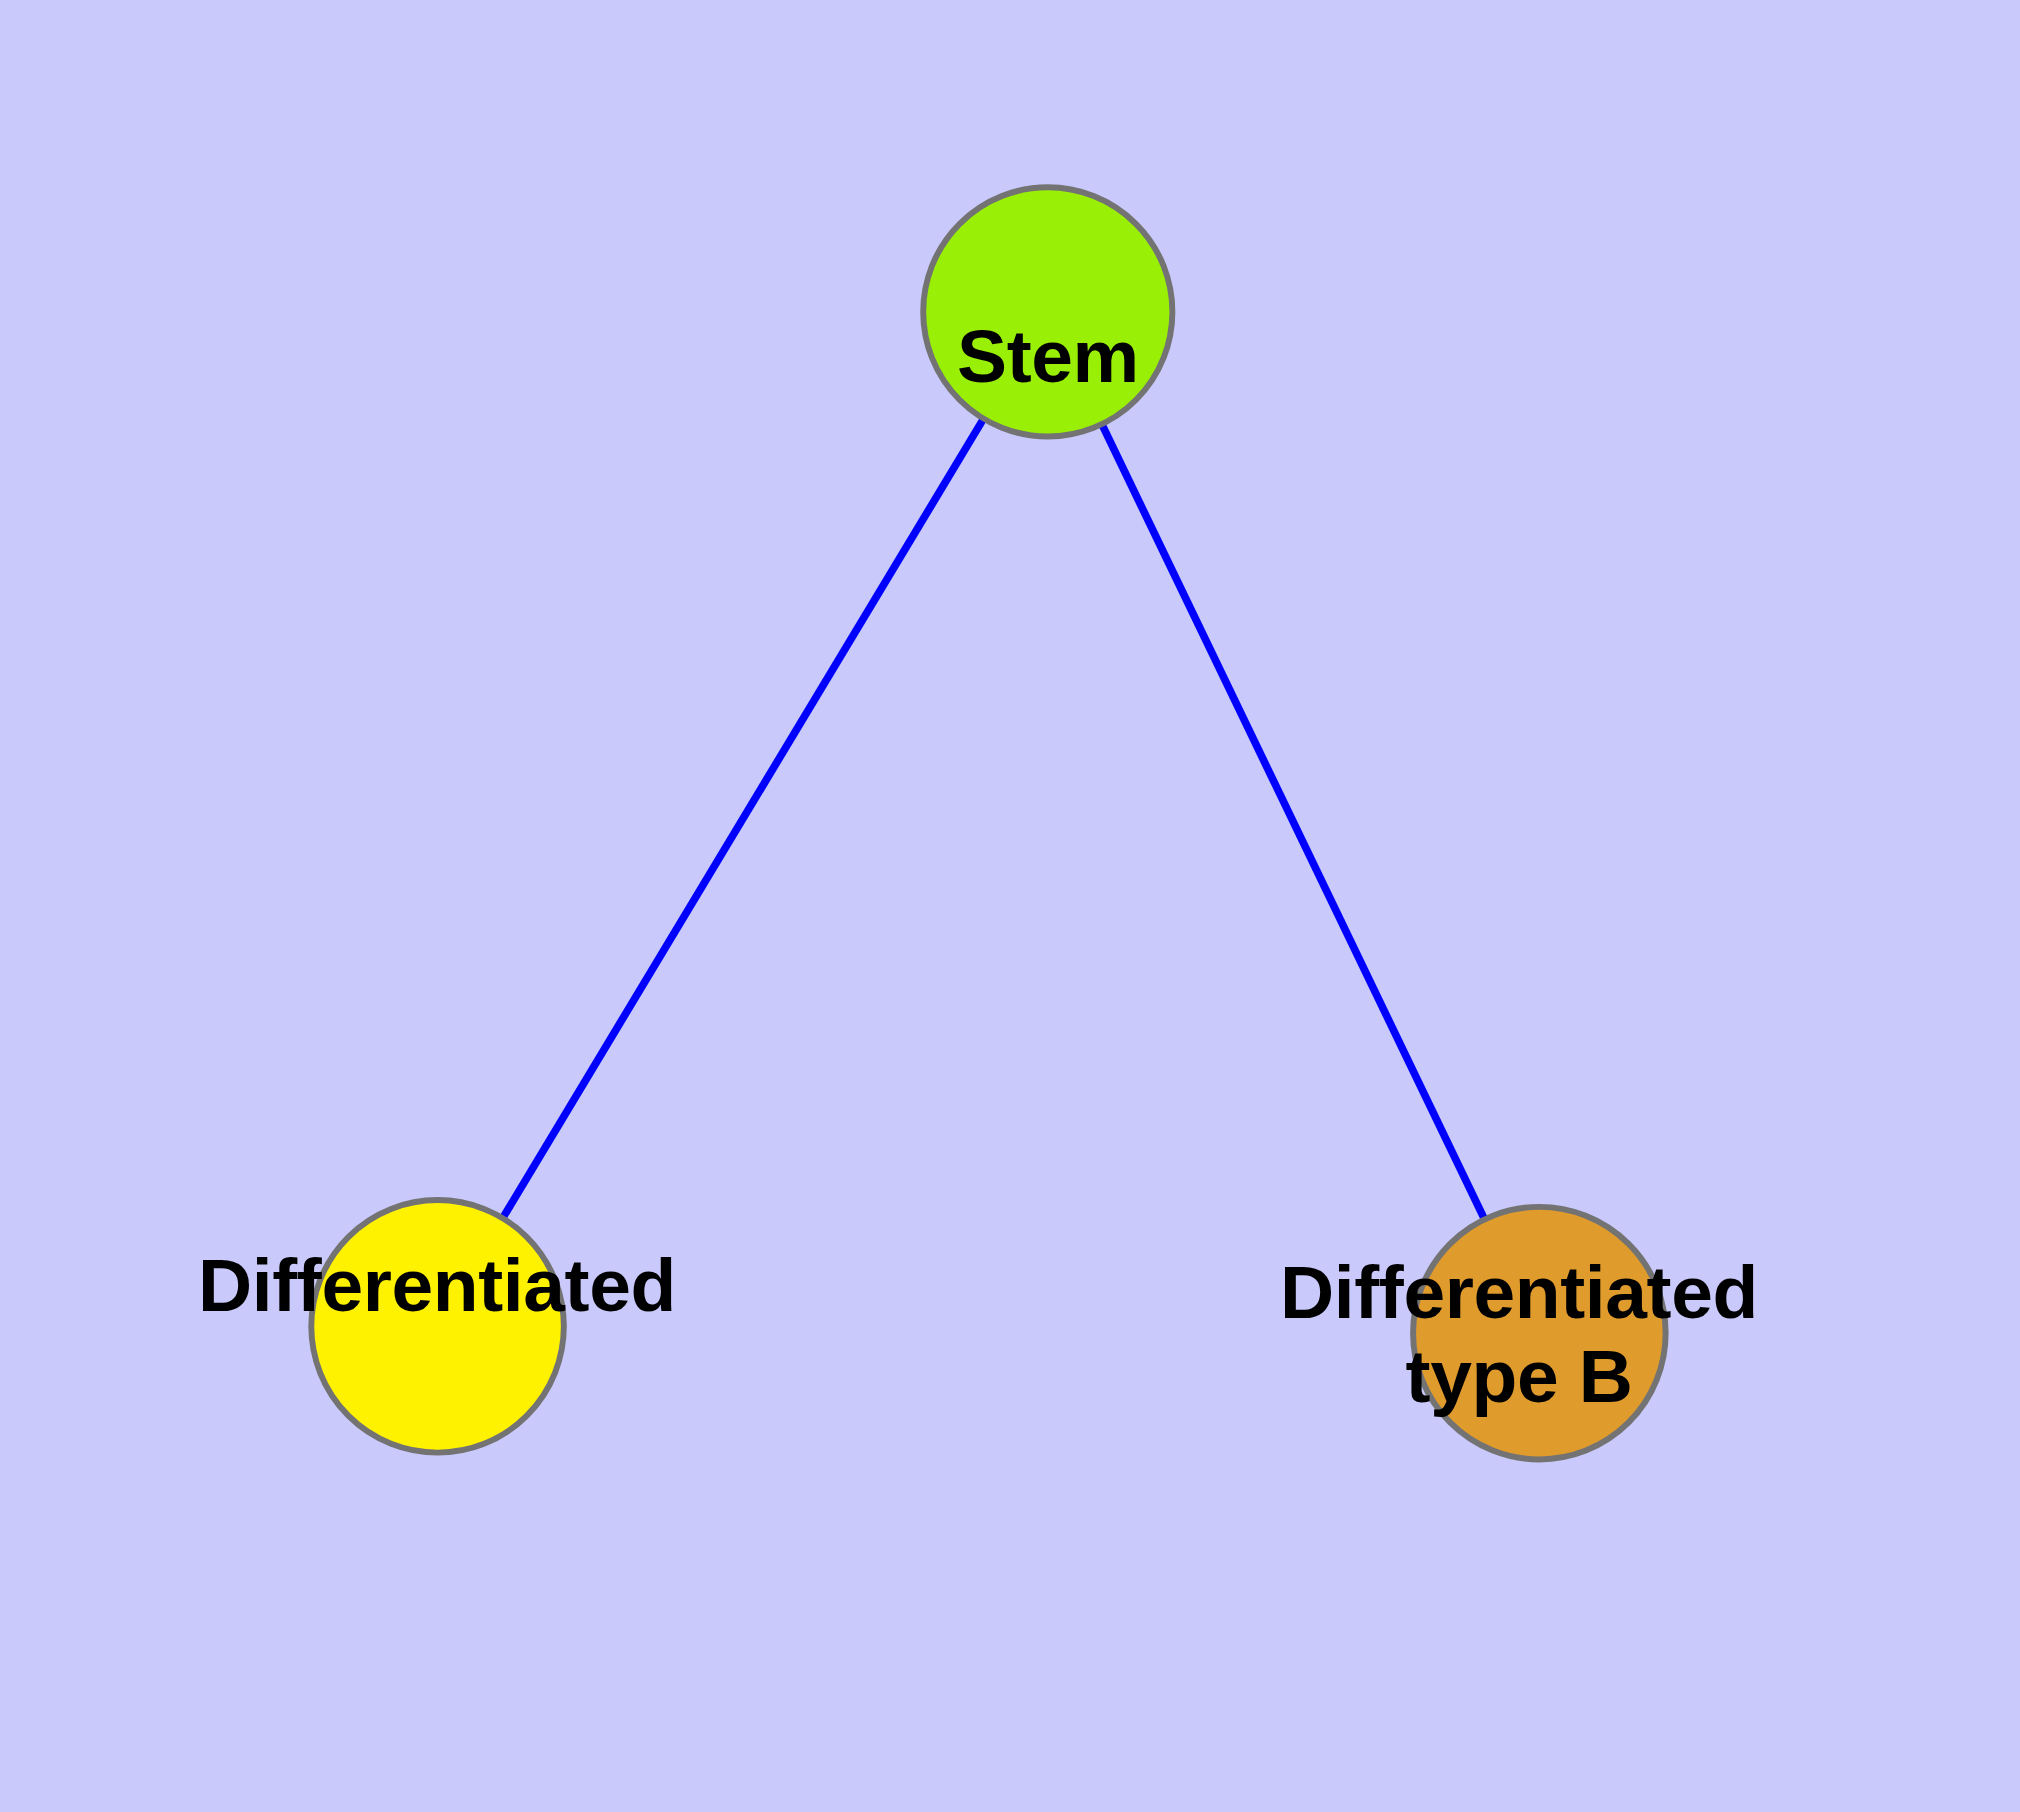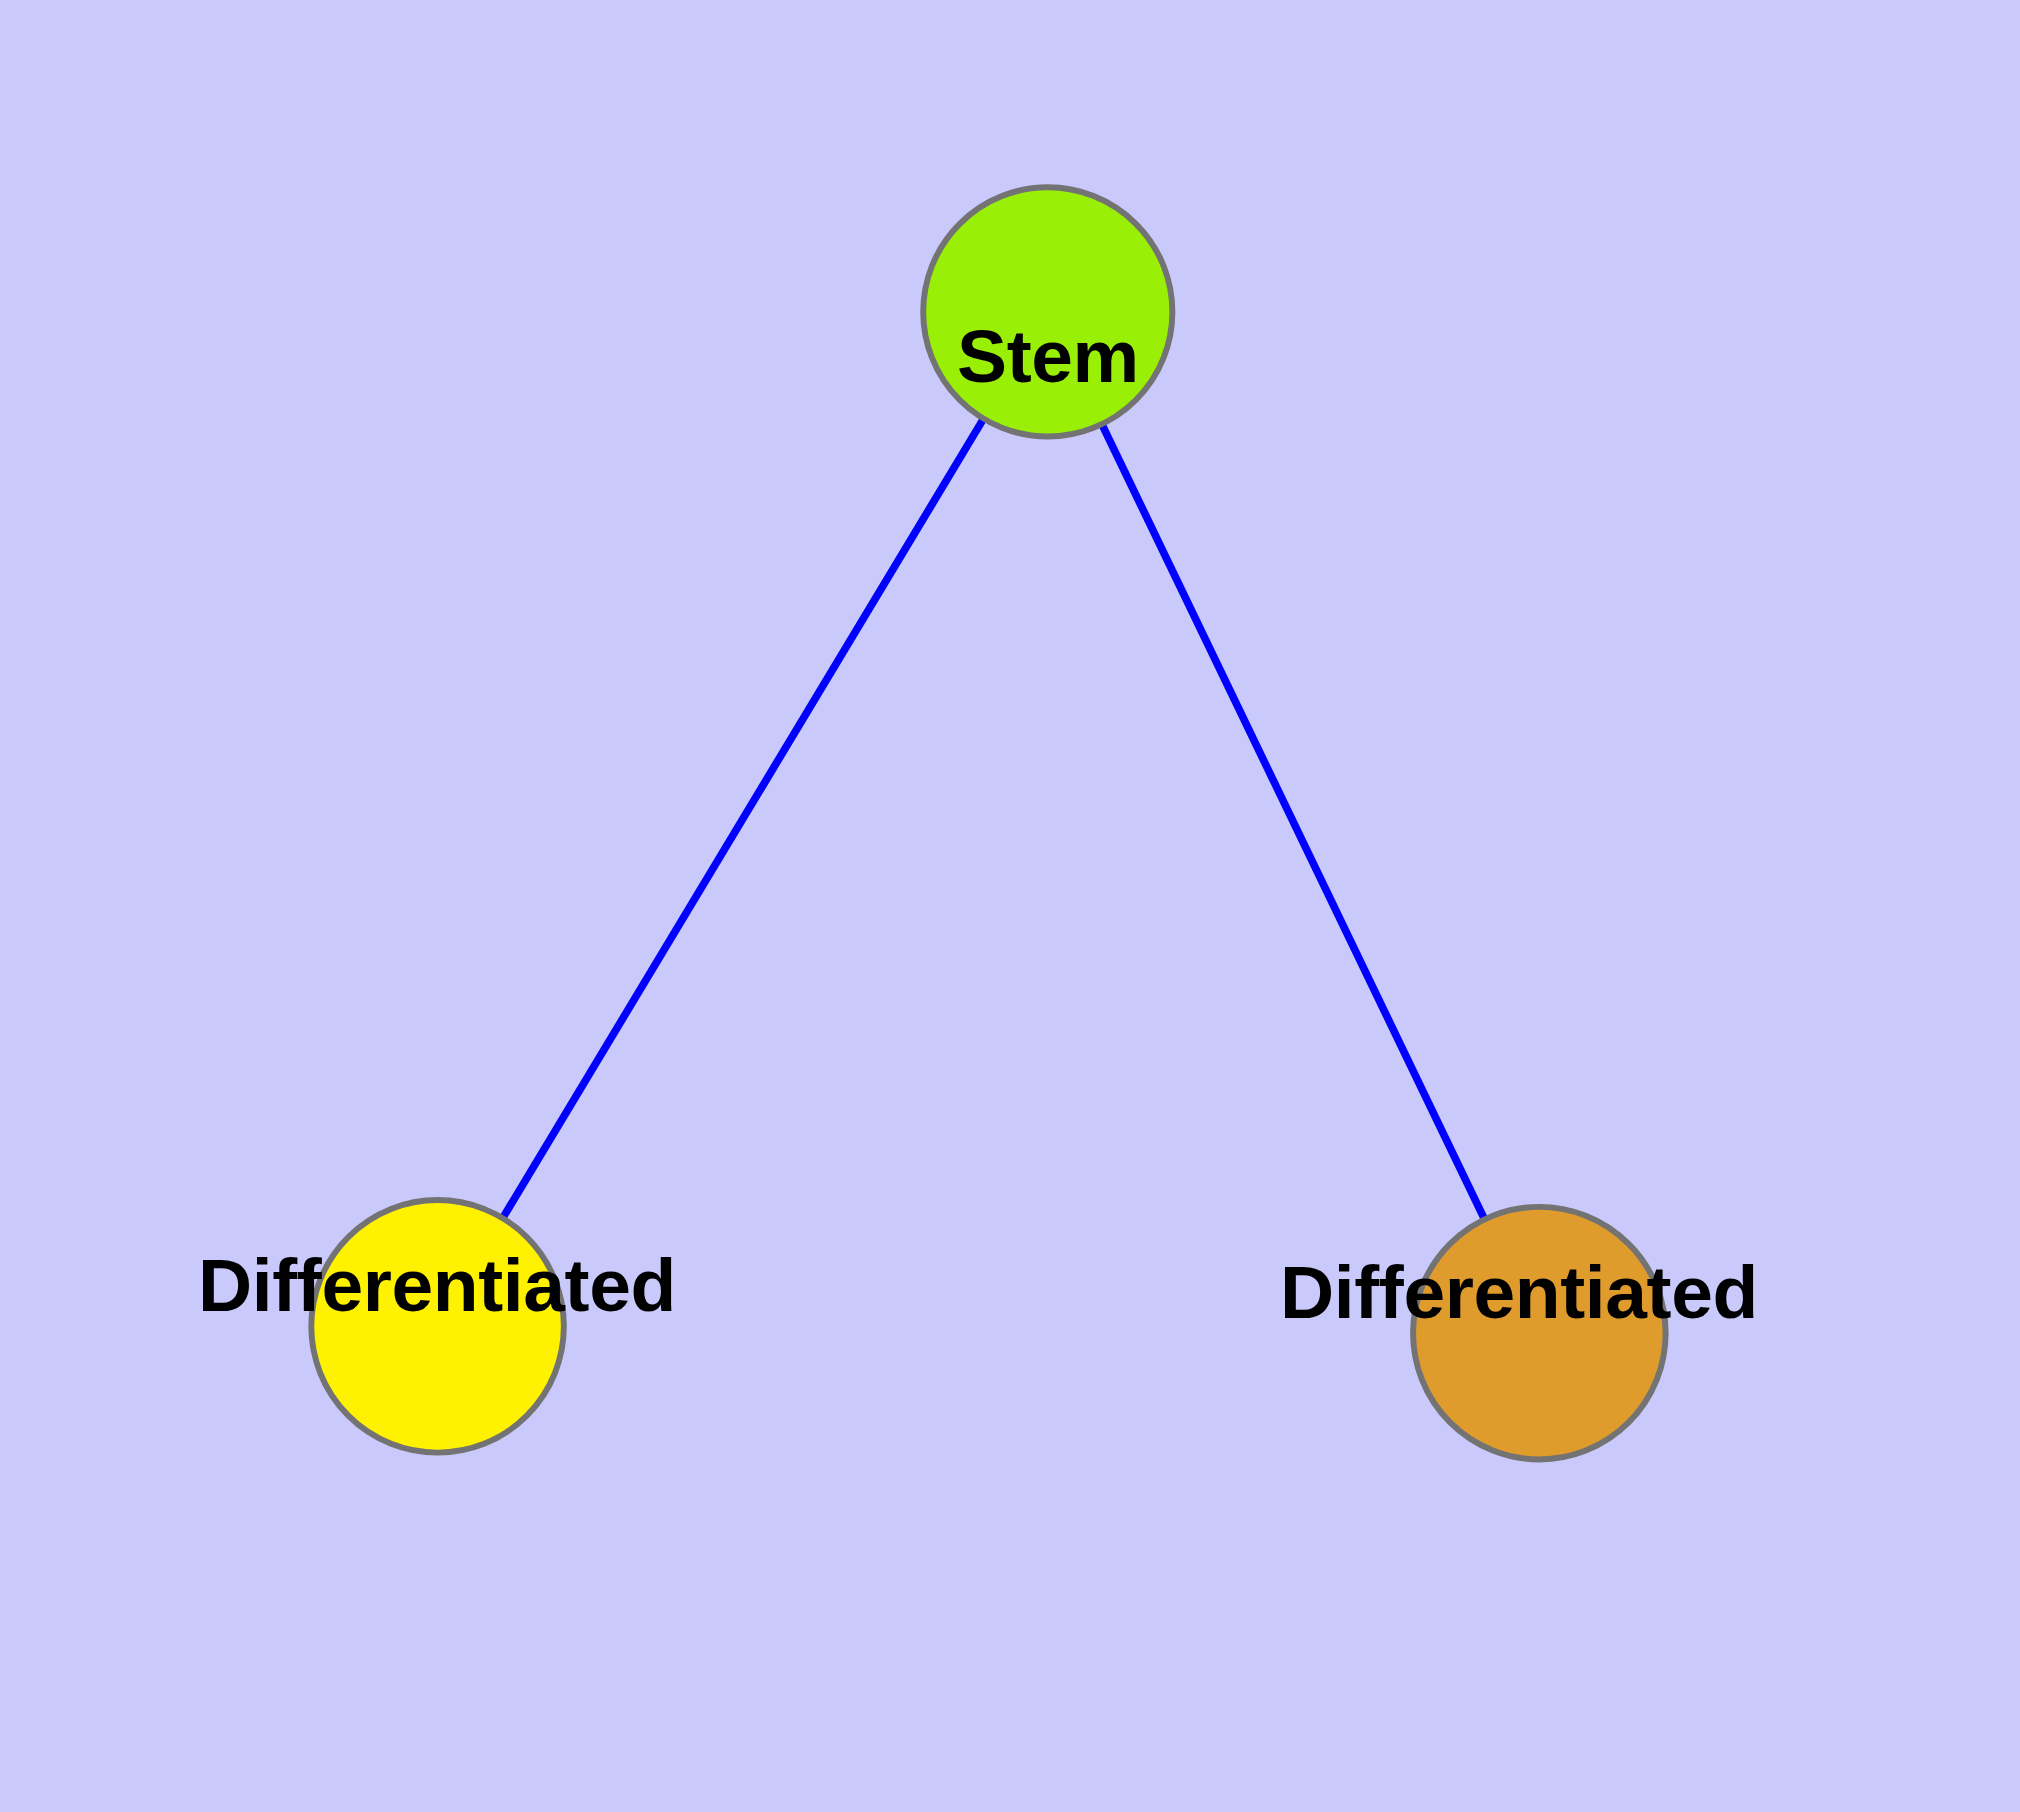--- a/index.html
+++ b/index.html
@@ -88,16 +88,16 @@
       <circle class="node-circle" cx="516" cy="1565" r="149" fill="#fff200" stroke="#737373"></circle>
       <circle class="node-circle" cx="1816" cy="1573" r="149" fill="#e09b2d" stroke="#737373"></circle>
     </g>
 
   </svg>
 
   <div class="node-label label-stem">Stem</div>
 
   <div class="node-label label-a"><span>Differentiated</span><br></div>
 
-  <div class="node-label label-b"><span>Differentiated</span><br></div>
+  <div class="node-label label-b"><span>Differentiated</span><br><span>type B</span></div>
 
 </div>
 
 
 </body></html>

